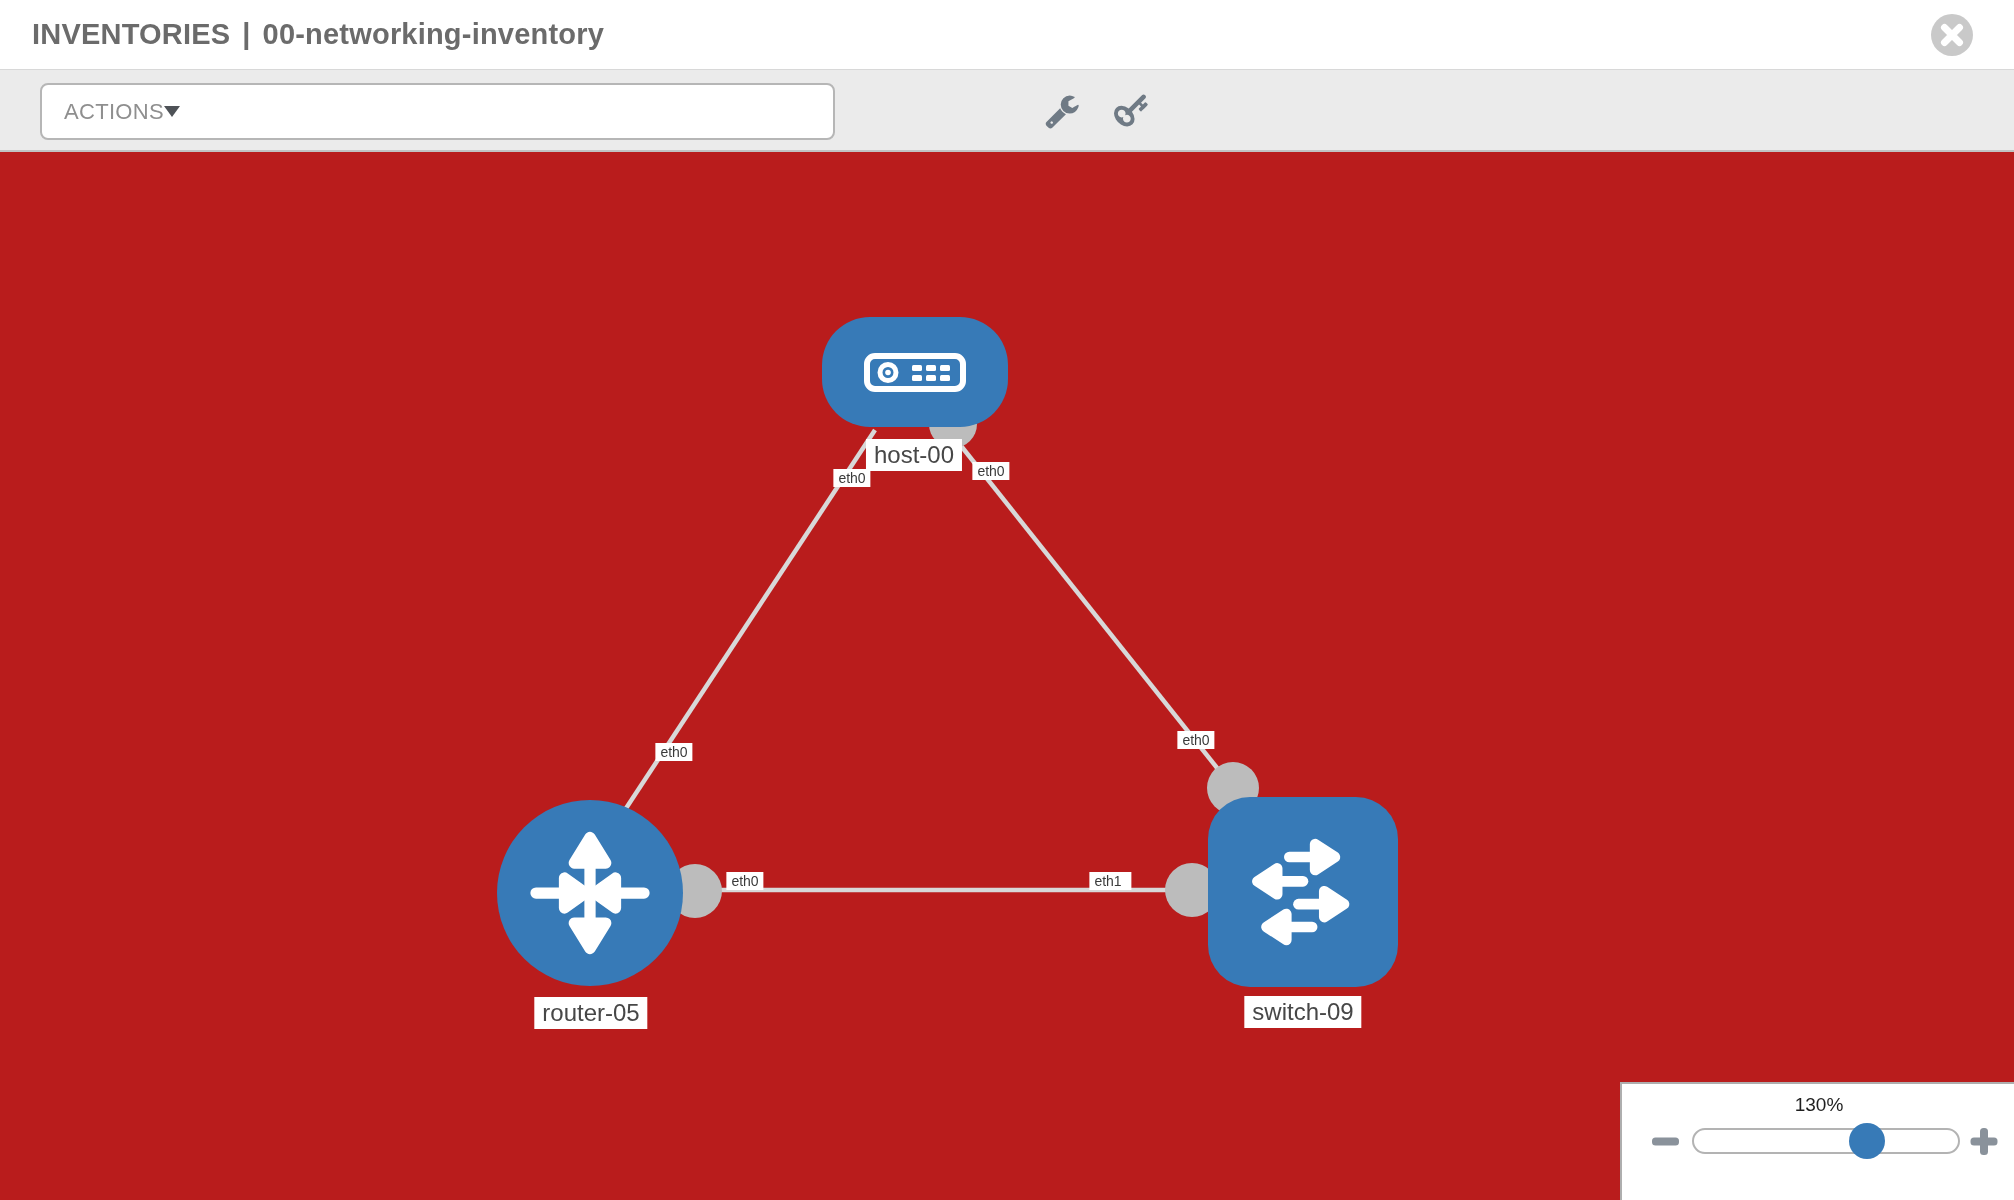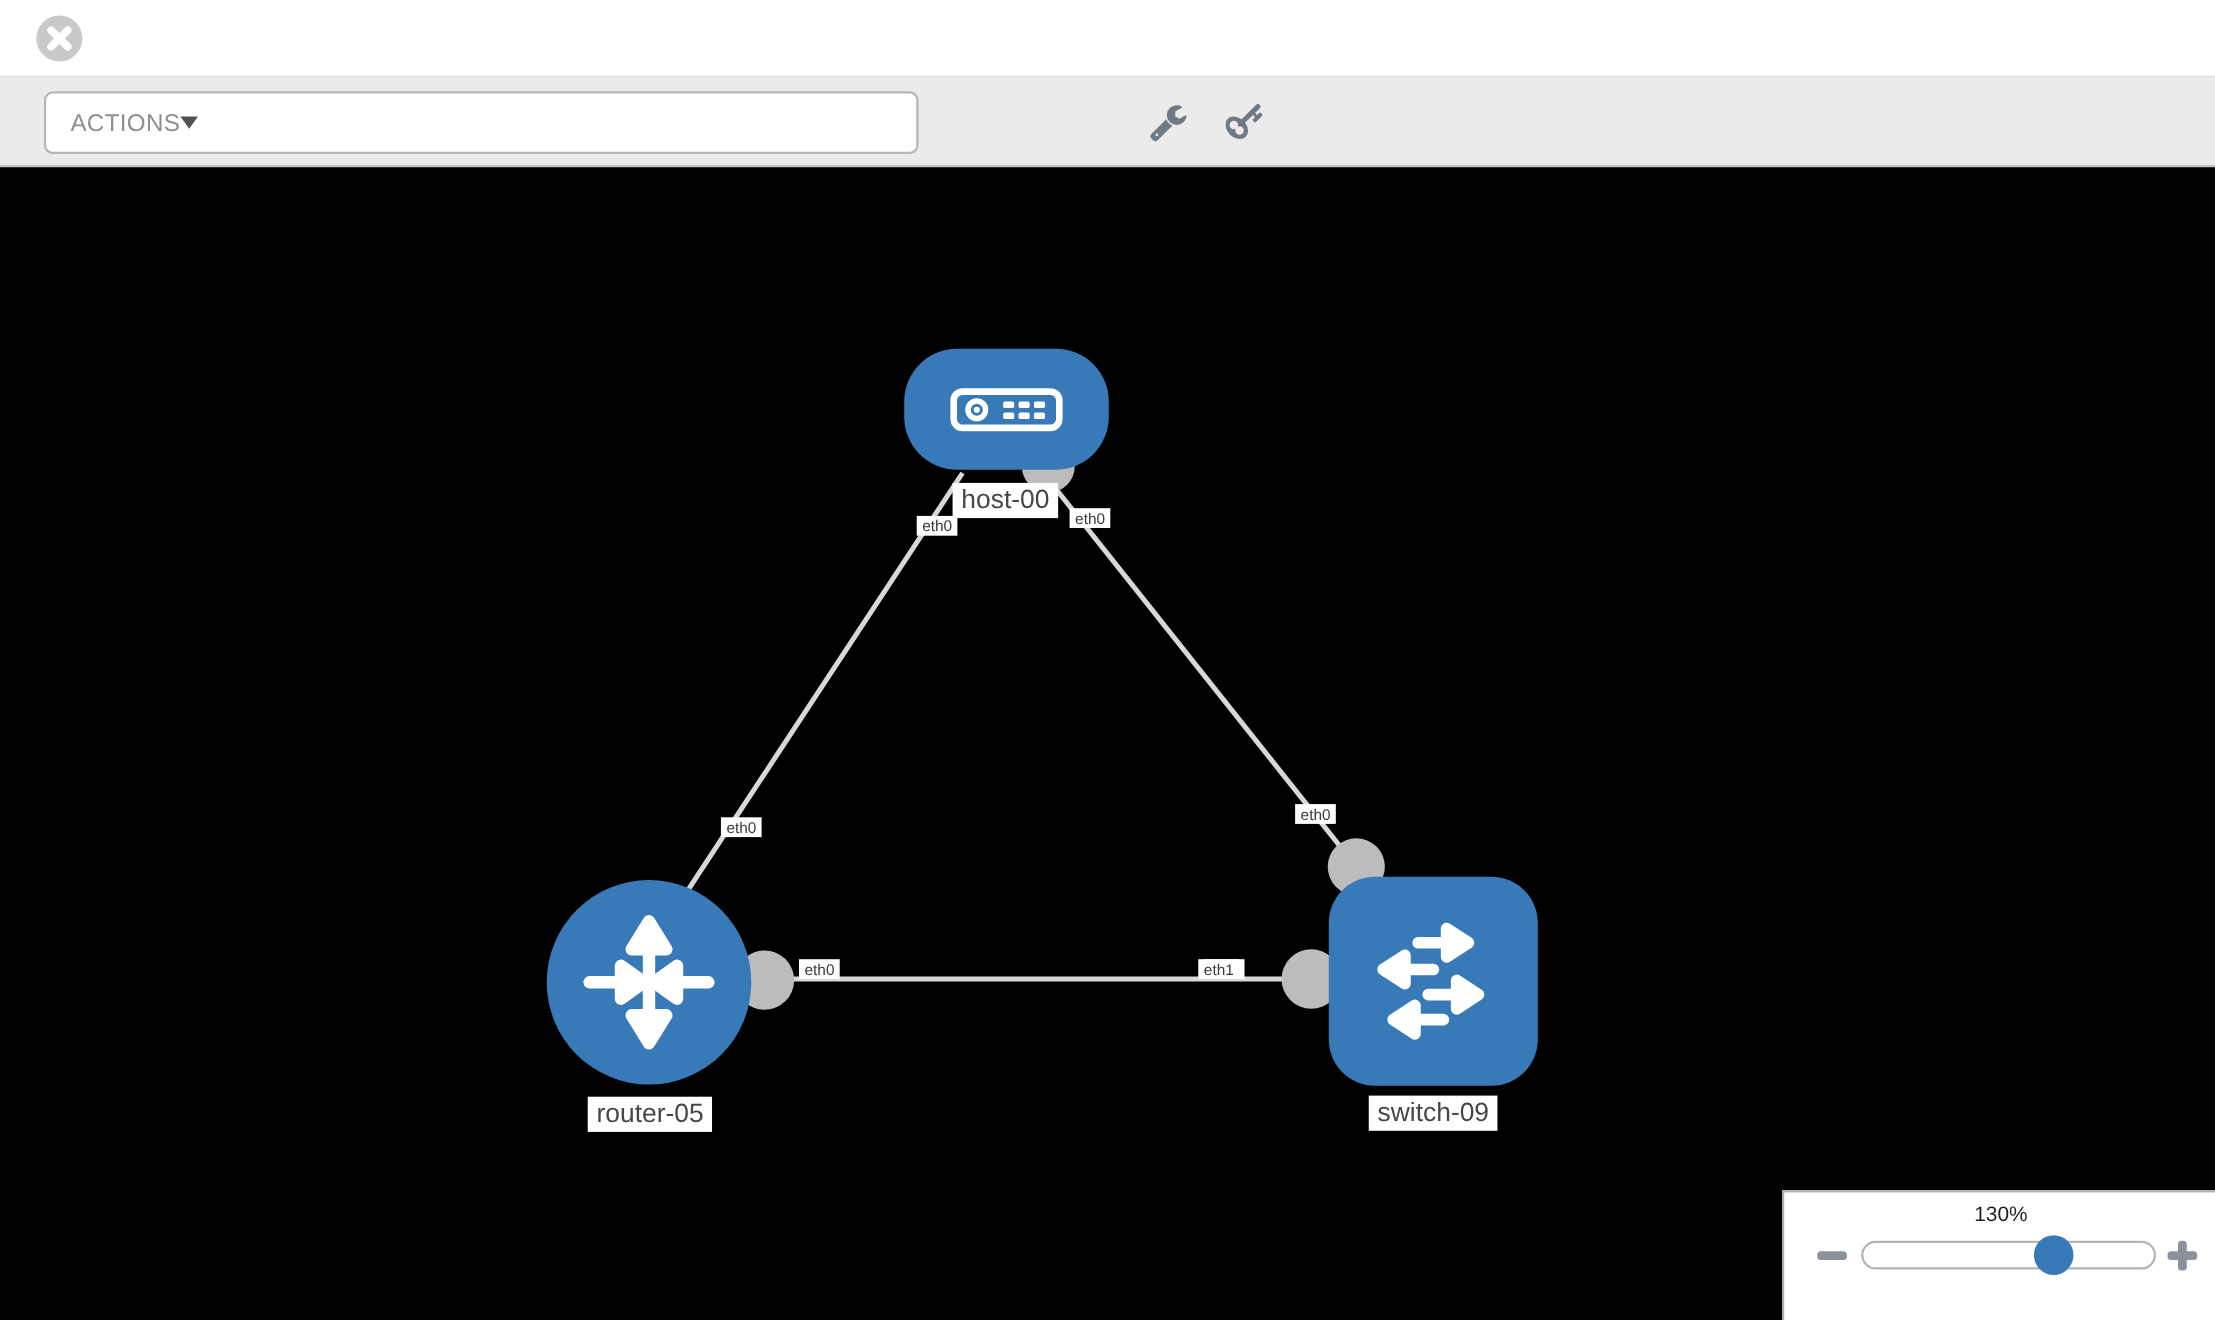--- a/index.html
+++ b/index.html
@@ -39,21 +39,21 @@
     position: absolute; top: 19px; width: 44px; height: 44px;
     background: transparent; border: none; cursor: pointer;
     display: flex; align-items: center; justify-content: center;
   }
   .tool-wrench { left: 1040px; }
   .tool-key    { left: 1110px; }
 
   
   .canvas {
     position: absolute; left: 0; top: 152px; width: 2014px; height: 1048px;
-    background: #000000; overflow: hidden;
+    background: #b91c1c; overflow: hidden;
   }
   .links-svg { position: absolute; left: 0; top: 0; z-index: 1; }
 
   .node { position: absolute; z-index: 2; background: #377ab7; display: flex; align-items: center; justify-content: center; cursor: pointer; }
   .node-host   { left: 822px;  top: 165px; width: 186px; height: 110px; border-radius: 48px; }
   .node-router { left: 497px;  top: 648px; width: 186px; height: 186px; border-radius: 50%; }
   .node-switch { left: 1208px; top: 645px; width: 190px; height: 190px; border-radius: 42px; }
 
   .lbl {
     position: absolute; z-index: 3; transform: translate(-50%, -50%);
@@ -79,20 +79,23 @@
   }
   .zoom-thumb {
     position: absolute; top: 50%; left: 155px; transform: translateY(-50%);
     width: 36px; height: 36px; border-radius: 50%; background: #377ab7; cursor: grab;
   }
 </style>
 </head>
 <body>
 
 <div class="header">
+  <div class="title">
+    <span>INVENTORIES</span><span class="sep">|</span><span>00-networking-inventory</span>
+  </div>
   <div class="close-btn">
     <svg width="44" height="44" viewBox="0 0 44 44">
       <circle cx="22" cy="22" r="21" fill="#c9c9c9"></circle>
       <path d="M14.5 14.5 L29.5 29.5 M29.5 14.5 L14.5 29.5" stroke="#ffffff" stroke-width="7" stroke-linecap="round"></path>
     </svg>
   </div>
 </div>
 
 <div class="toolbar">
   <div class="dropdown dd-actions">

